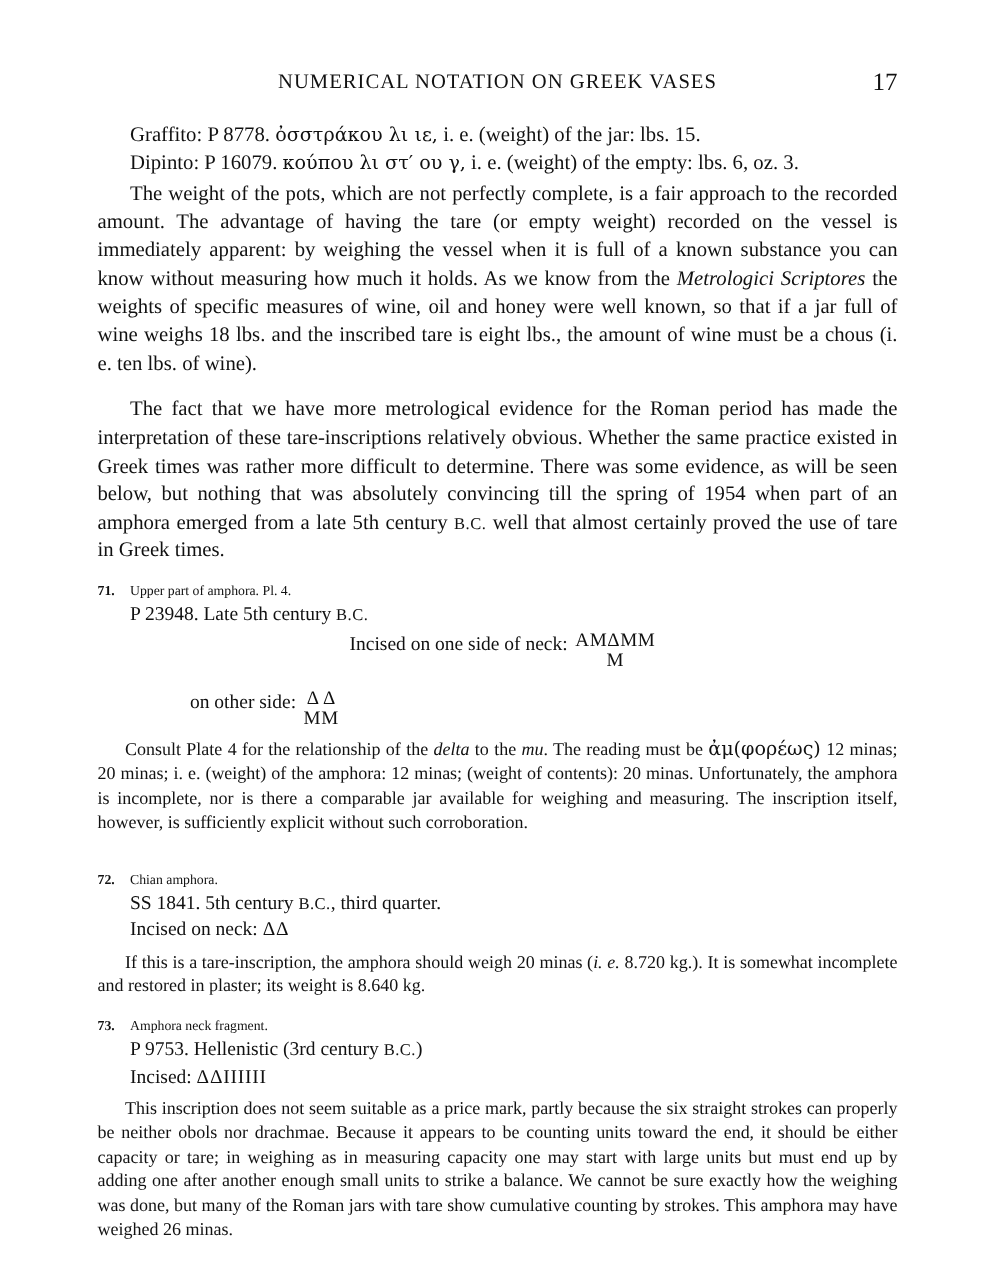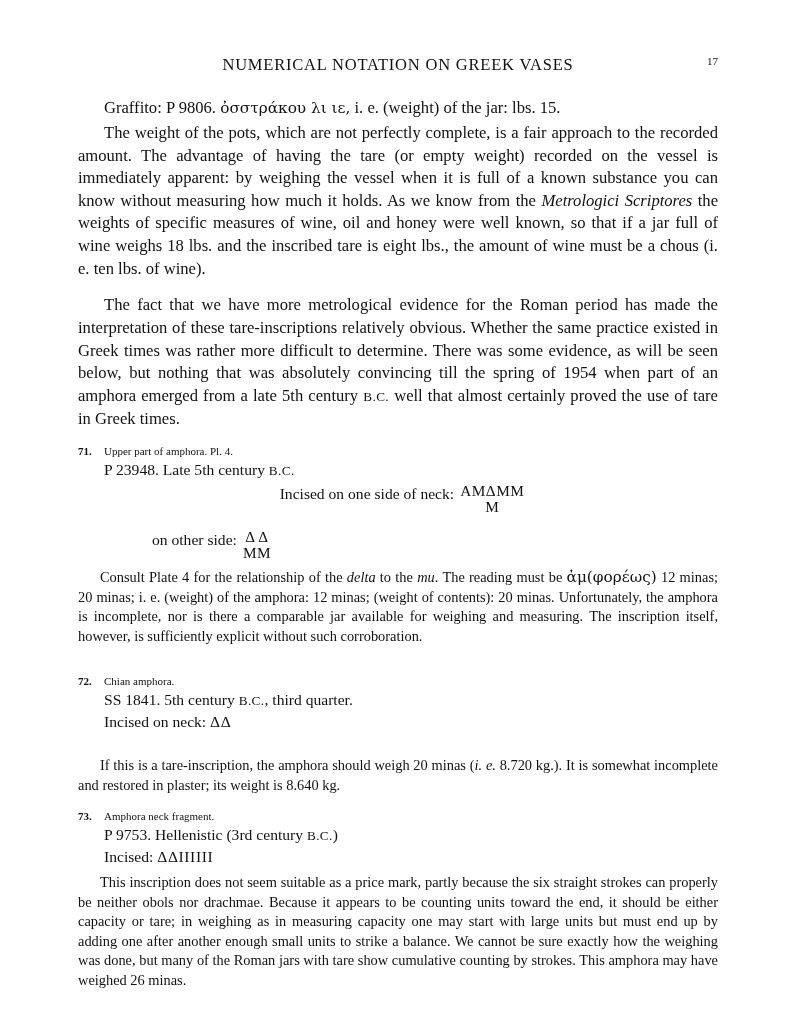--- a/index.html
+++ b/index.html
@@ -40,21 +40,21 @@
   .runhead-title {
     font-size: 16.5px;
     letter-spacing: 0.8px;
     font-variant: normal;
     text-align: center;
   }
   .runhead-page {
     position: absolute;
     right: 0;
     top: 0;
-    font-size: 11px;
+    font-size: 20px;
   }
   p {
     margin: 0;
     font-size: 16.6px;
     line-height: 1.365;
     text-align: justify;
   }
   p.indent {
     text-indent: 26px;
   }
@@ -137,23 +137,29 @@
   <div class="content">
 
     <div class="runhead">
       <div class="runhead-title">NUMERICAL NOTATION ON GREEK VASES</div>
       <div class="runhead-page">17</div>
     </div>
 
     <div class="entry-lines">
       <div class="ln">
         <span>Graffito:</span>
-        <span>P 9806.</span>
+        <span>P 8778.</span>
         <span class="greek">ὀσστράκου λι ιε,</span>
         <span>i. e. (weight) of the jar: lbs. 15.</span>
+      </div>
+      <div class="ln">
+        <span>Dipinto:</span>
+        <span>P 16079.</span>
+        <span class="greek">κούπου λι στ′ ου γ,</span>
+        <span>i. e. (weight) of the empty: lbs. 6, oz. 3.</span>
       </div>
     </div>
 
     <p class="indent tight"><span>The weight of the pots, which are not perfectly complete, is a fair approach to the recorded amount.  The advantage of having the tare (or empty weight) recorded on the vessel is immediately apparent: by weighing the vessel when it is full of a known substance you can know without measuring how much it holds.  As we know from the </span><span class="ital">Metrologici Scriptores</span><span> the weights of specific measures of wine, oil and honey were well known, so that if a jar full of wine weighs 18 lbs. and the inscribed tare is eight lbs., the amount of wine must be a chous (i. e. ten lbs. of wine).</span></p>
 
     <div class="para-spacer"></div>
 
     <p class="indent"><span>The fact that we have more metrological evidence for the Roman period has made the interpretation of these tare-inscriptions relatively obvious.  Whether the same practice existed in Greek times was rather more difficult to determine.  There was some evidence, as will be seen below, but nothing that was absolutely convincing till the spring of 1954 when part of an amphora emerged from a late 5th century </span><span class="sc">B.C.</span><span> well that almost certainly proved the use of tare in Greek times.</span></p>
 
     <div class="item">
@@ -187,21 +193,21 @@
       <div class="item-head">
         <span class="item-num">72.</span><span>Chian amphora.</span>
       </div>
       <div class="item-body">
         <span>SS 1841.  5th century </span><span class="sc">B.C.</span><span>, third quarter.</span>
       </div>
       <div class="item-body">
         <span>Incised on neck:</span>
         <span class="mono-sym">ΔΔ</span>
       </div>
-      <div class="small-block indent" style="margin-top:24px;"><span>If this is a tare-inscription, the amphora should weigh 20 minas (</span><span class="ital">i. e.</span><span> 8.720 kg.).  It is somewhat incomplete and restored in plaster; its weight is 8.640 kg.</span></div>
+      <div class="small-block indent" style="margin-top:6px;"><span>If this is a tare-inscription, the amphora should weigh 20 minas (</span><span class="ital">i. e.</span><span> 8.720 kg.).  It is somewhat incomplete and restored in plaster; its weight is 8.640 kg.</span></div>
     </div>
 
     <div class="item">
       <div class="item-head">
         <span class="item-num">73.</span><span>Amphora neck fragment.</span>
       </div>
       <div class="item-body">
         <span>P 9753.  Hellenistic (3rd century </span><span class="sc">B.C.</span><span>)</span>
       </div>
       <div class="item-body">

